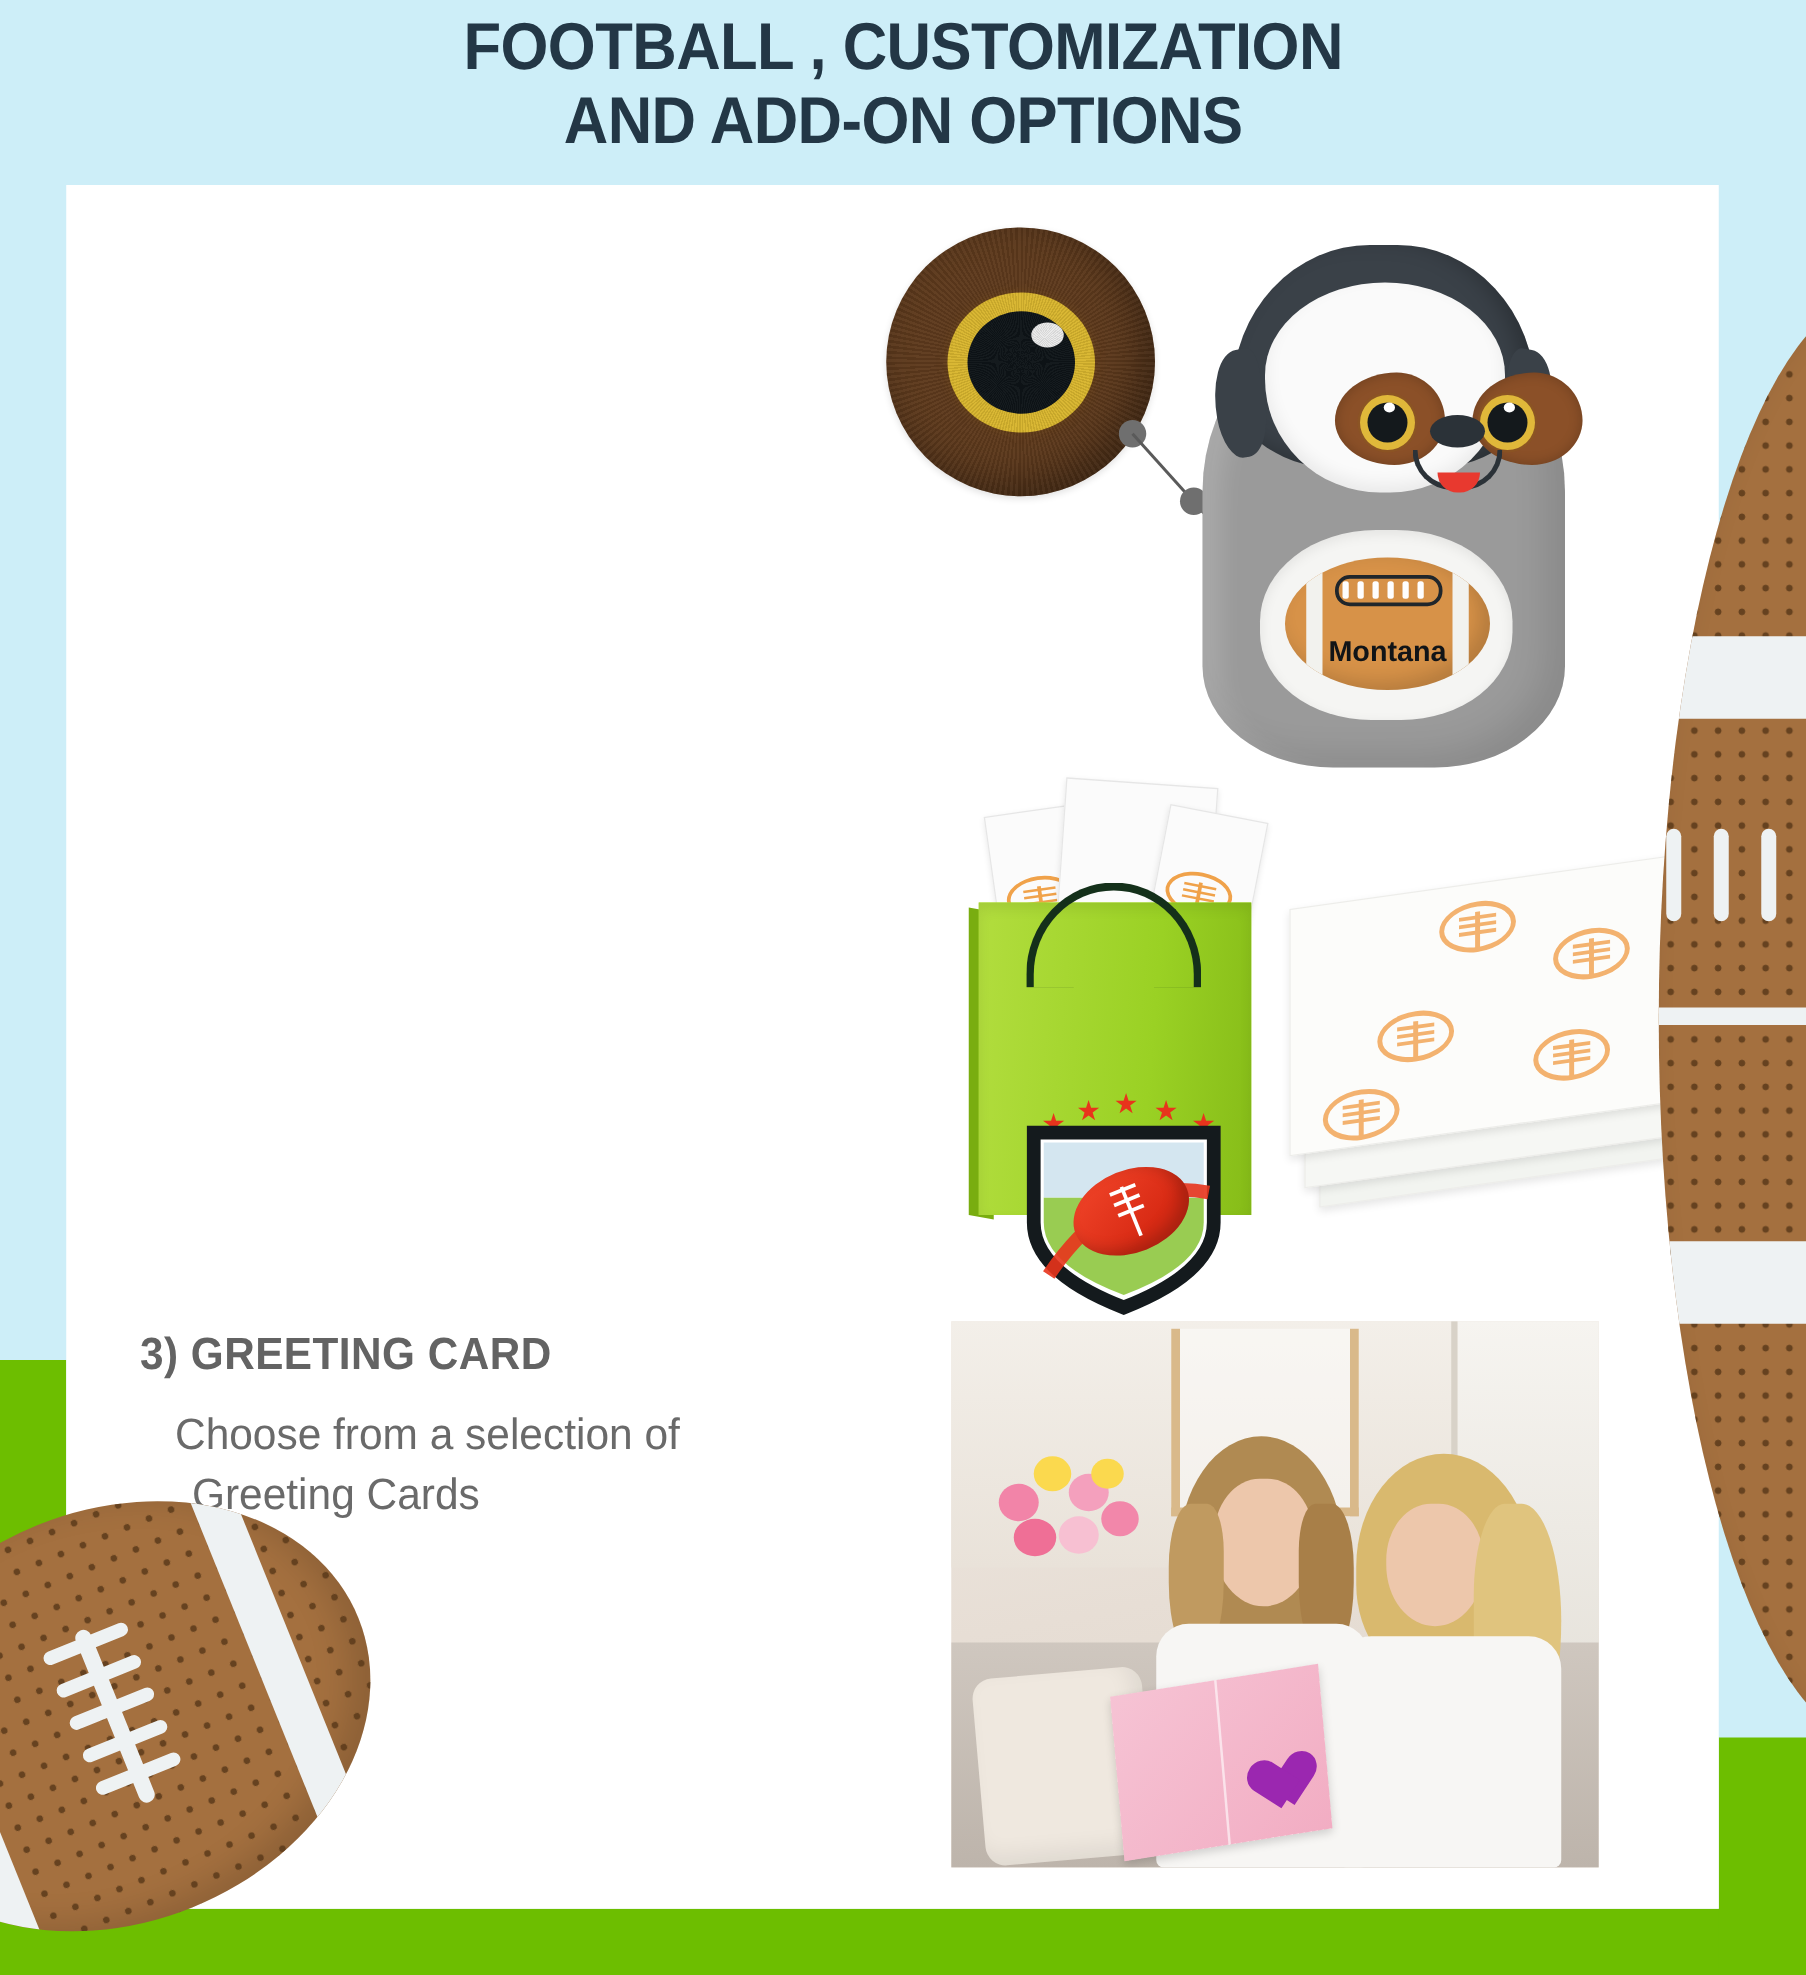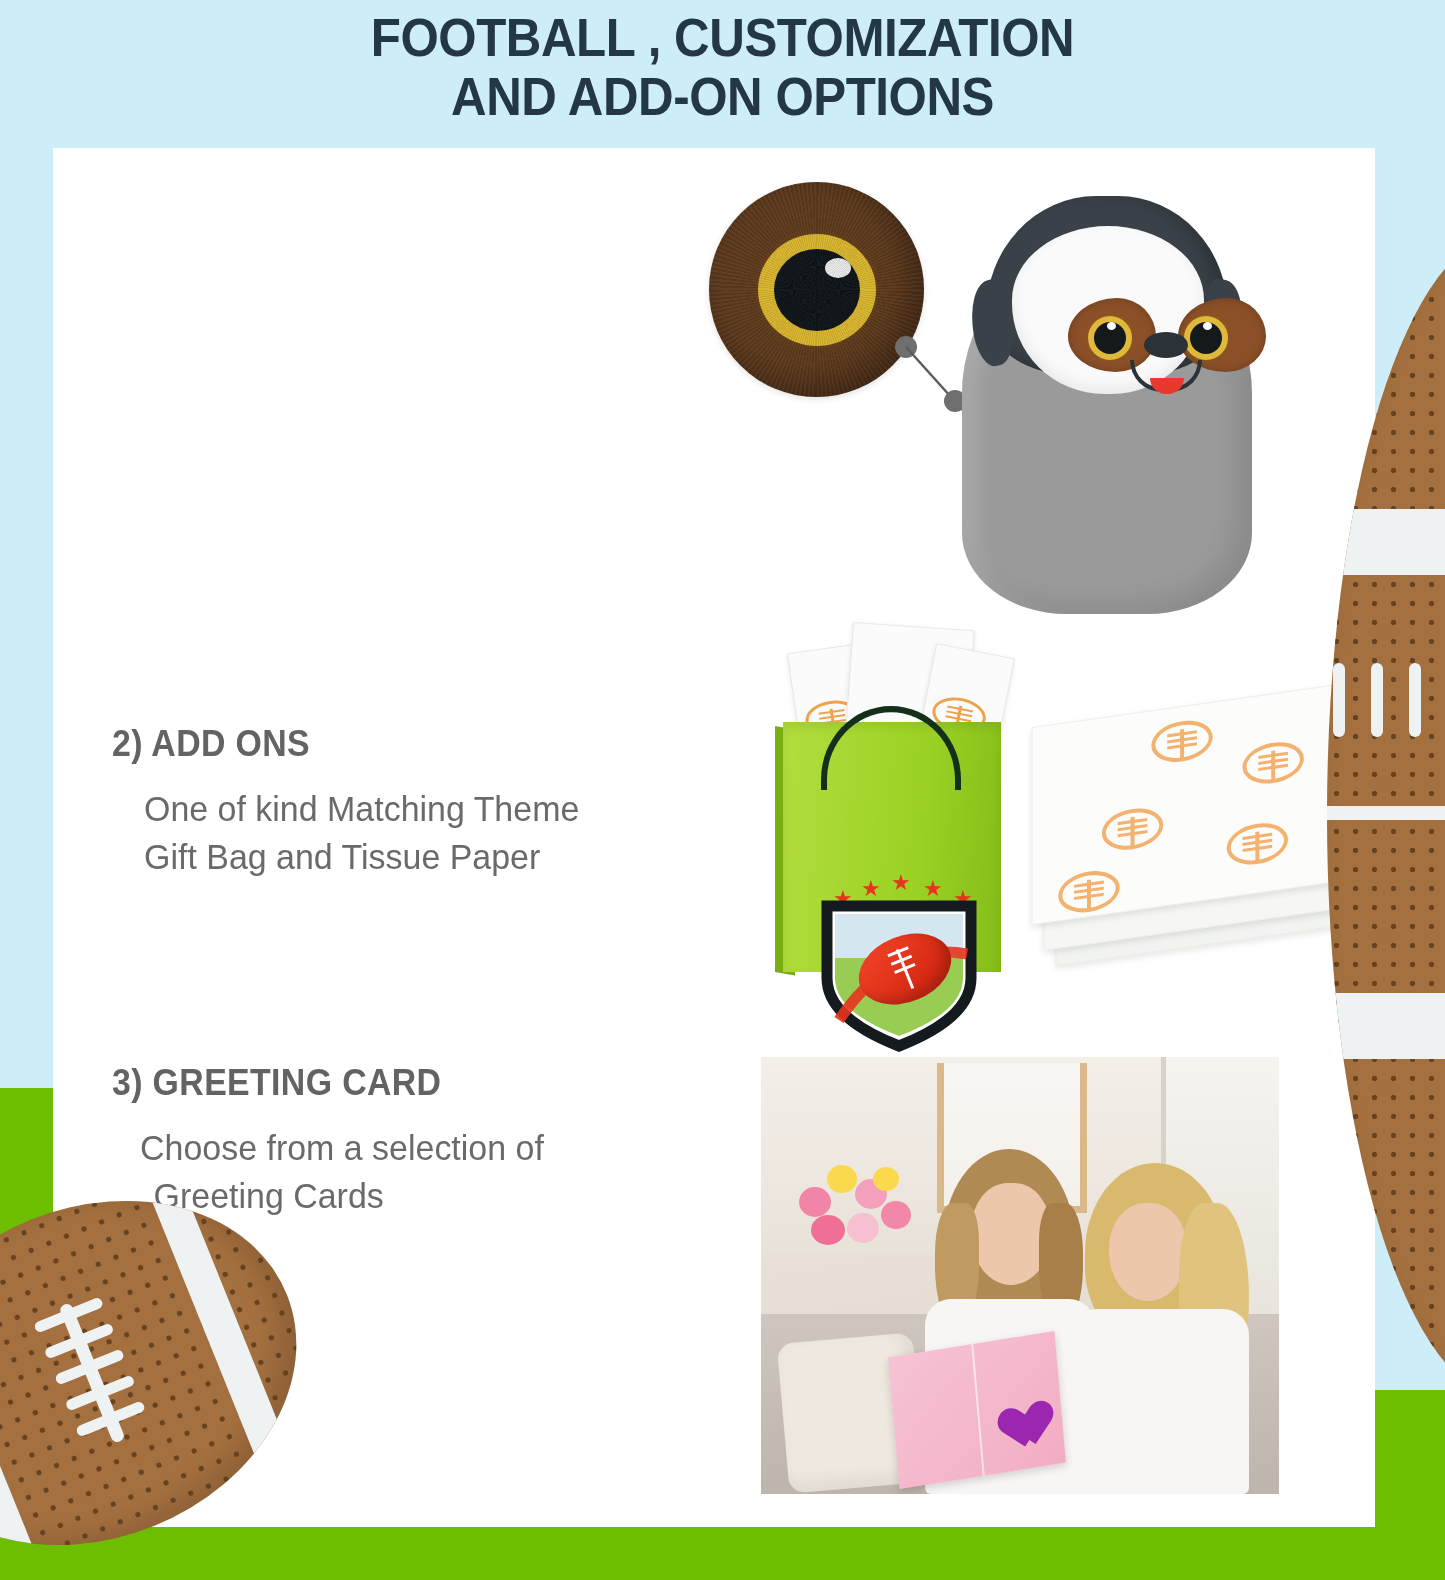--- a/index.html
+++ b/index.html
@@ -445,27 +445,20 @@
   <div class="bg-green-right"></div>
 
   <div class="title">
     <span class="line">FOOTBALL , CUSTOMIZATION</span>
     <span class="line">AND ADD-ON OPTIONS</span>
   </div>
 
   <div class="card"></div>
 
 
-  <div class="step" id="step2">
-    <div class="step-head">2) ADD ONS</div>
-    <div class="step-body">
-      <span class="bl">One of kind Matching Theme</span>
-      <span class="bl">Gift Bag and Tissue Paper</span>
-    </div>
-  </div>
 
   <div class="step" id="step3">
     <div class="step-head">3) GREETING CARD</div>
     <div class="step-body">
       <span class="bl">Choose from a selection of</span>
       <span class="bl indent">Greeting Cards</span>
     </div>
   </div>
 
   <div class="eye-closeup">
@@ -493,20 +486,36 @@
       </div>
       <div class="eye-patch r">
         <div class="eye-ring">
           <div class="eye-pupil"></div>
           <div class="eye-glint"></div>
         </div>
       </div>
       <div class="sloth-nose"></div>
       <div class="sloth-smile"></div>
       <div class="sloth-tongue"></div>
+    </div>
+    <div class="belly-patch">
+      <div class="belly-ball">
+        <div class="bb-stripe a"></div>
+        <div class="bb-stripe b"></div>
+        <div class="bb-lace-outline"></div>
+        <div class="bb-lace">
+          <i style="left:0"></i>
+            <i style="left:12px"></i>
+            <i style="left:24px"></i>
+          <i style="left:36px"></i>
+            <i style="left:48px"></i>
+            <i style="left:60px"></i>
+        </div>
+        <div class="bb-name">Montana</div>
+      </div>
     </div>
   </div>
 
   <div class="giftbag">
     <div class="tissue-top">
       <div class="tt one">
         <div class="mini-ball" style="left:8px; top:52px;"></div>
       </div>
       <div class="tt two"></div>
       <div class="tt three">

